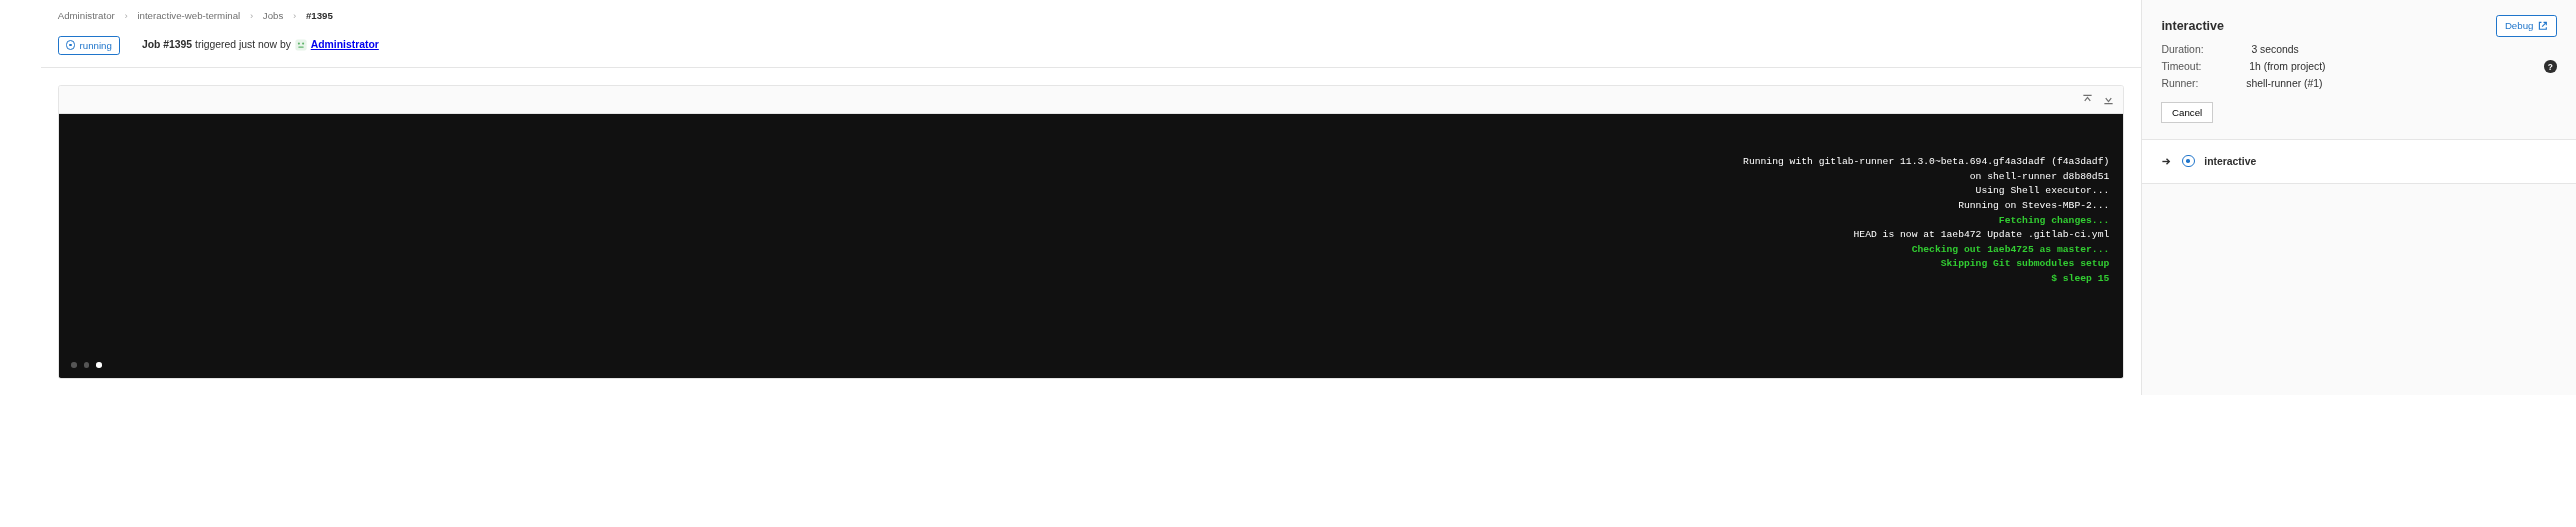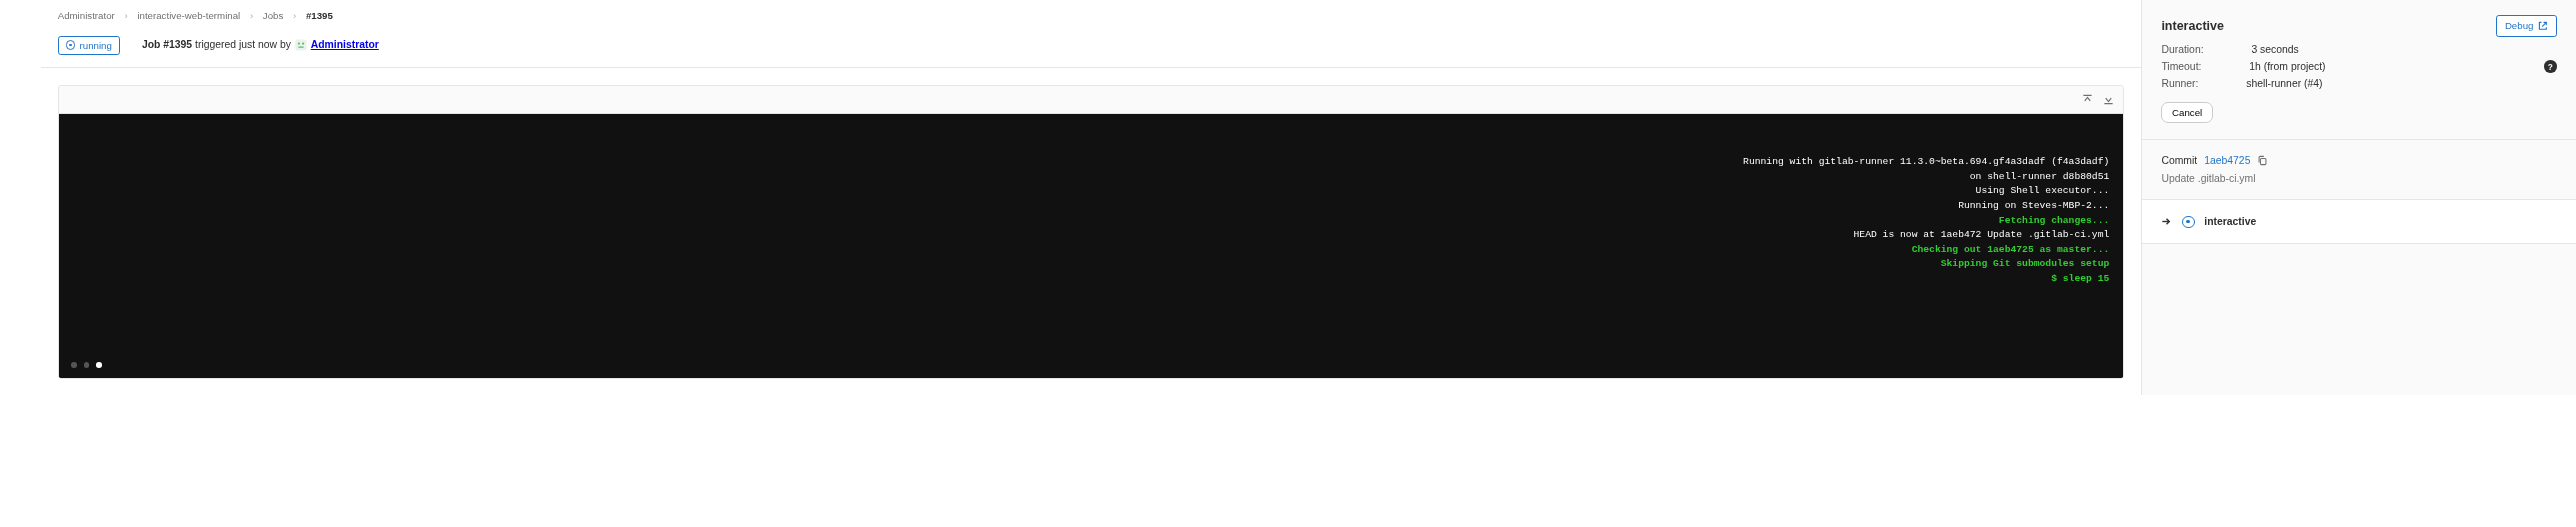--- a/index.html
+++ b/index.html
@@ -166,21 +166,21 @@
     color: #fff;
     font-size: 8.3px;
     font-weight: 700;
     display: inline-flex;
     align-items: center; justify-content: center;
   }
   .cancel-btn {
     margin-top: 7px;
     border: 0.7px solid #ccc;
     background: #fff;
-    border-radius: 7px;
+    border-radius: 0;
     padding: 4.2px 9.7px;
     font-size: 9.7px;
     cursor: pointer;
   }
   .commit-line {
     display: flex; align-items: center; gap: 7px;
     font-size: 10.4px;
   }
   .commit-line a { color: #1f75cb; text-decoration: none; }
   .copy-icon { color: #6e6e6e; cursor: pointer; display: inline-flex; }
@@ -286,39 +286,26 @@
       <div class="meta-row">
         <span>
           <span class="label">Timeout:</span>
           <span class="value">1h (from project)</span>
         </span>
         <span class="help-icon">?</span>
       </div>
       <div class="meta-row">
         <span>
           <span class="label">Runner:</span>
-          <span class="value">shell-runner (#4)</span>
+          <span class="value">shell-runner (#1)</span>
         </span>
       </div>
       <button class="cancel-btn">Cancel</button>
     </div>
 
-    <div class="side-block">
-      <div class="commit-line">
-        <span>Commit</span>
-        <a href="#">1aeb4725</a>
-        <span class="copy-icon">
-          <svg width="11" height="11" viewBox="0 0 16 16" fill="none" stroke="#6e6e6e" stroke-width="1.5">
-              <rect x="5" y="5" width="8" height="9" rx="1.5"></rect>
-              <path d="M3 11V3.5C3 2.7 3.7 2 4.5 2H10"></path>
-            </svg>
-        </span>
-      </div>
-      <div class="commit-msg">Update .gitlab-ci.yml</div>
-    </div>
 
     <div class="side-block white">
       <div class="stage-row">
         <span class="arrow-icon">
           <svg width="11" height="11" viewBox="0 0 16 16" fill="none" stroke="#2e2e2e" stroke-width="2">
               <line x1="2" y1="8" x2="12" y2="8"></line>
               <polyline points="8,4 12,8 8,12"></polyline>
             </svg>
         </span>
         <span class="stage-status"></span>

